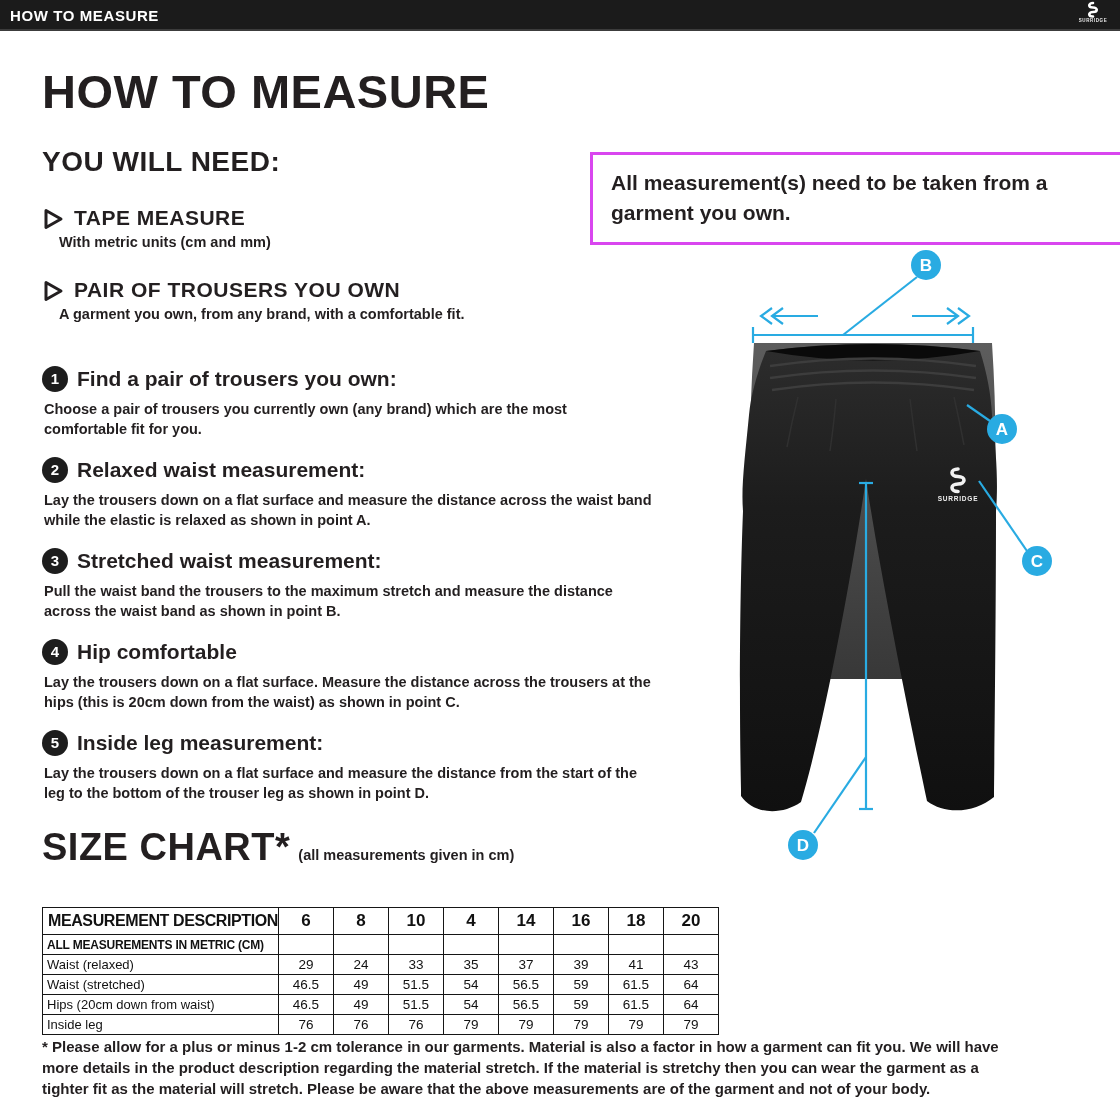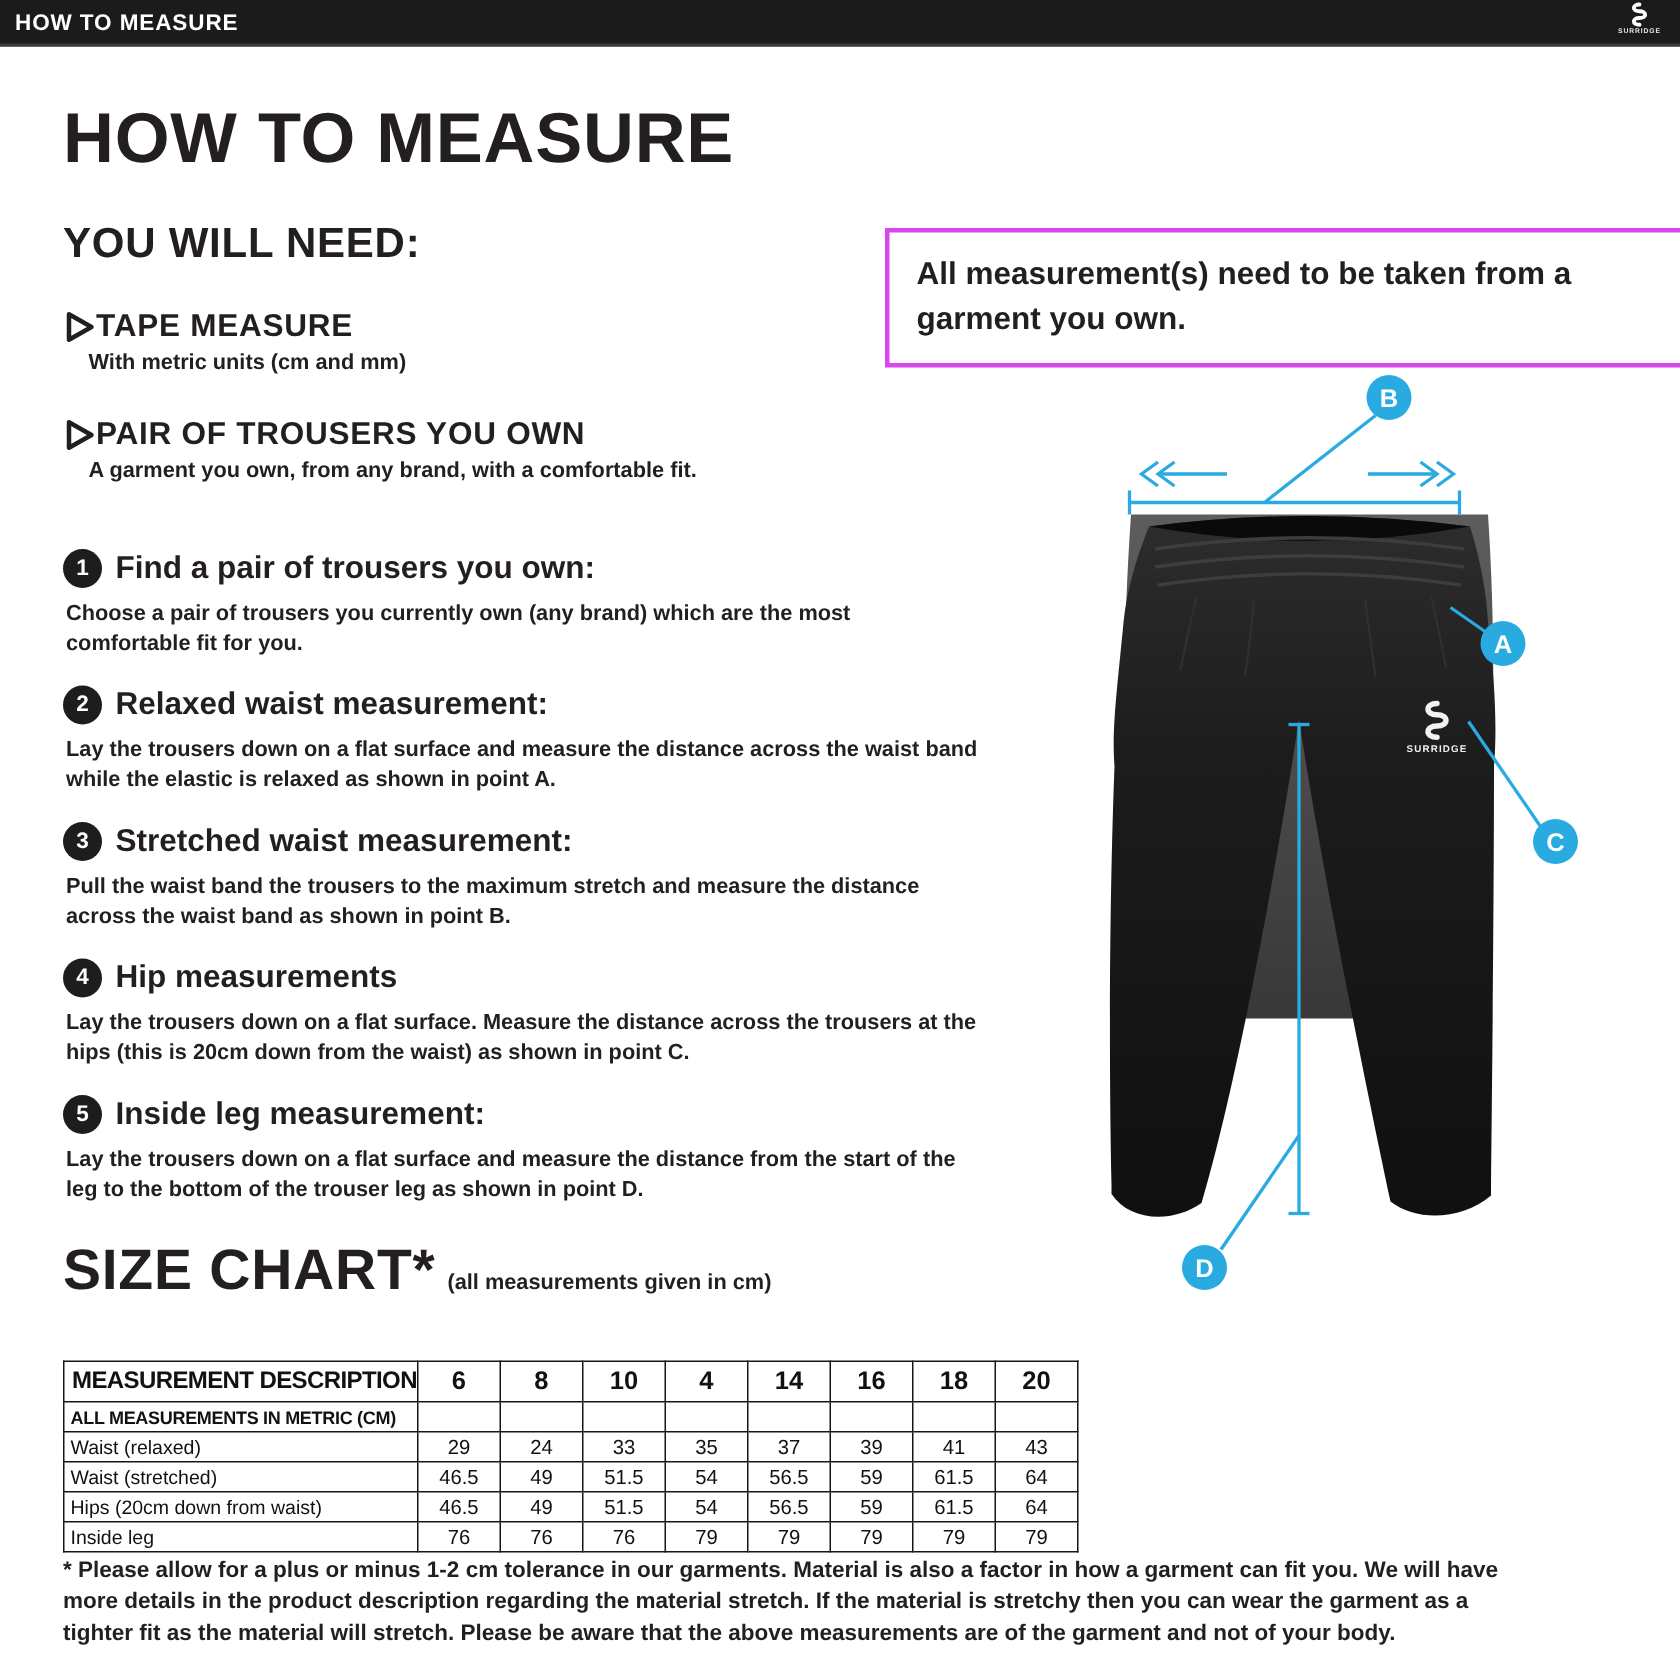--- a/index.html
+++ b/index.html
@@ -12,21 +12,21 @@
   .topbar{position:absolute;left:0;top:0;width:1120px;height:29px;background:#1b1b1b;border-bottom:2px solid #3c3c3c;}
   .topbar-title{position:absolute;left:10px;top:7px;color:#ffffff;font-size:15px;font-weight:700;letter-spacing:.6px;}
   .topbar-brand{position:absolute;right:6px;top:1px;width:42px;text-align:center;color:#fff;}
   .topbar-brand .slogo{display:block;margin:0 auto;}
   .topbar-brand .brand-name{display:block;font-size:4.5px;font-weight:700;letter-spacing:.6px;color:#e8e8e8;margin-top:0px;}
   
   .page-title{position:absolute;left:42px;top:64px;font-size:47px;font-weight:700;letter-spacing:.5px;}
   .ywn-heading{position:absolute;left:42px;top:146px;font-size:28px;font-weight:700;letter-spacing:.5px;}
   
   .need-item{position:absolute;left:42px;width:560px;}
-  .need-row{display:flex;align-items:center;gap:0;}
+  .need-row{display:flex;align-items:flex-end;gap:10px;}
   .need-label{font-size:21px;font-weight:700;letter-spacing:.5px;}
   .need-desc{font-size:14.5px;font-weight:700;margin-top:4px;margin-left:17px;}
   
   .note-box{position:absolute;left:590px;top:152px;width:558px;box-sizing:border-box;
     border:3px solid #d946ef;padding:13px 18px;font-size:21px;font-weight:700;line-height:1.45;}
   
   .step{position:absolute;left:42px;width:620px;}
   .step-head{display:flex;align-items:center;gap:9px;}
   .step-num{width:26px;height:26px;border-radius:50%;background:#1d1d1d;color:#fff;
     font-size:15px;font-weight:700;line-height:26px;text-align:center;flex:0 0 26px;}
@@ -109,21 +109,21 @@
   <div class="step-head">
     <span class="step-num">3</span>
     <span class="step-title">Stretched waist measurement:</span>
   </div>
   <p class="step-desc">Pull the waist band the trousers to the maximum stretch and measure the distance across the waist band as shown in point B.</p>
 </div>
 
 <div class="step" style="top:639px">
   <div class="step-head">
     <span class="step-num">4</span>
-    <span class="step-title">Hip measurements</span>
+    <span class="step-title">Hip comfortable</span>
   </div>
   <p class="step-desc">Lay the trousers down on a flat surface. Measure the distance across the trousers at the hips (this is 20cm down from the waist) as shown in point C.</p>
 </div>
 
 <div class="step" style="top:730px">
   <div class="step-head">
     <span class="step-num">5</span>
     <span class="step-title">Inside leg measurement:</span>
   </div>
   <p class="step-desc">Lay the trousers down on a flat surface and measure the distance from the start of the leg to the bottom of the trouser leg as shown in point D.</p>

